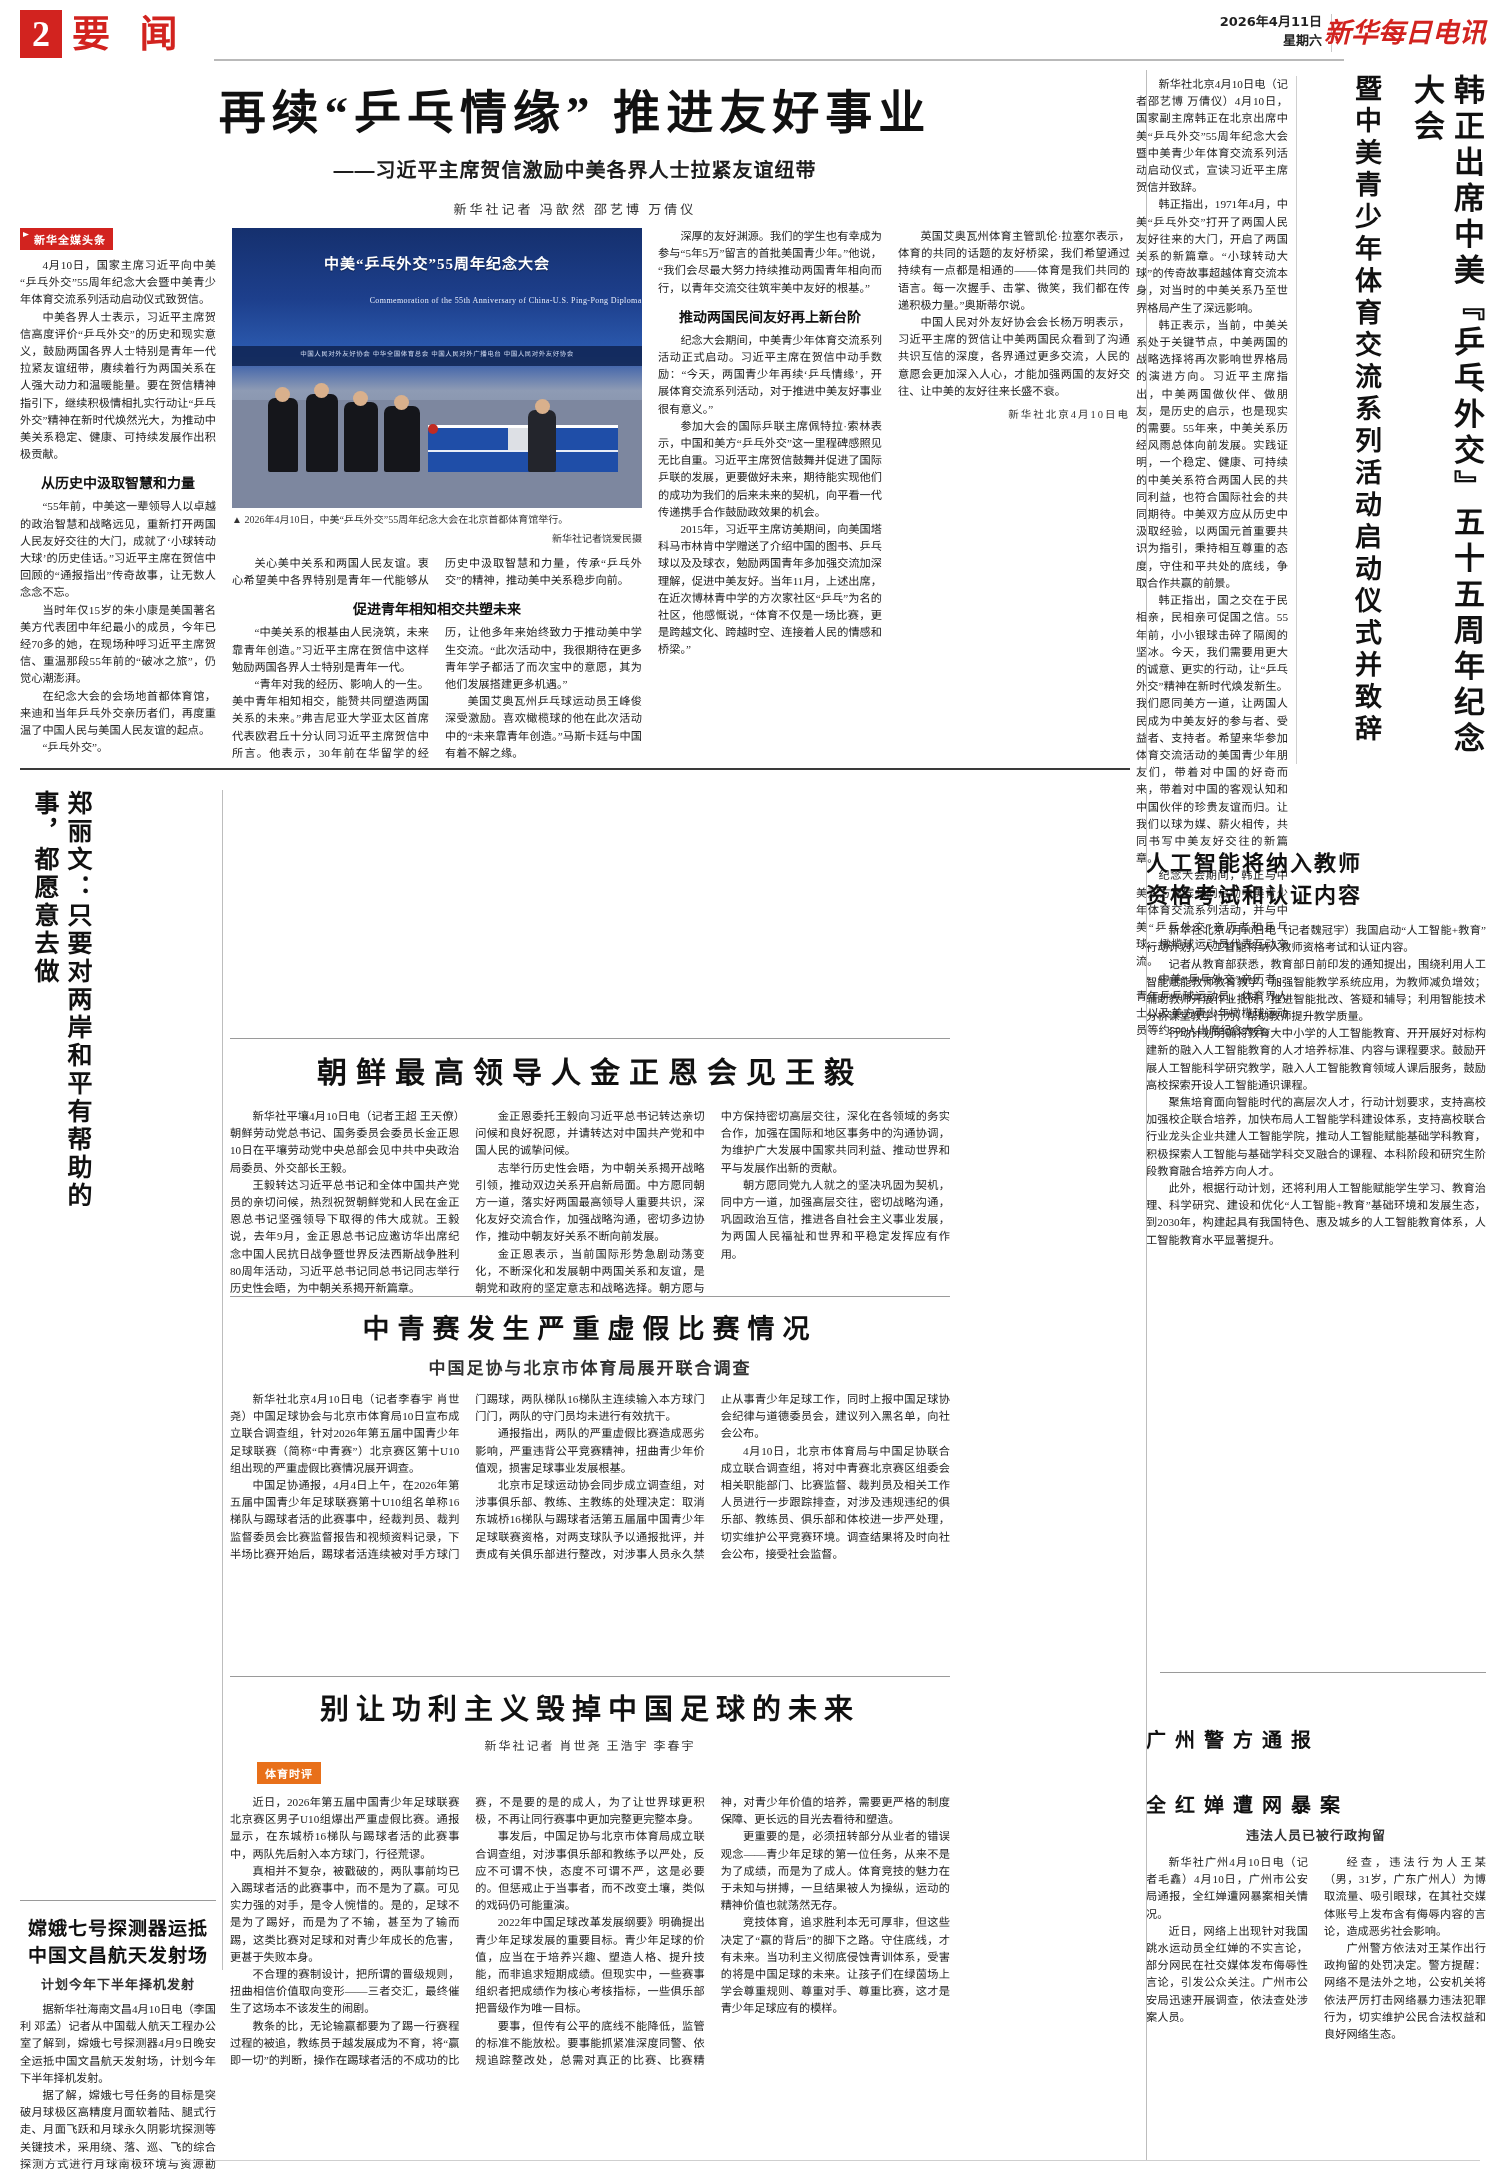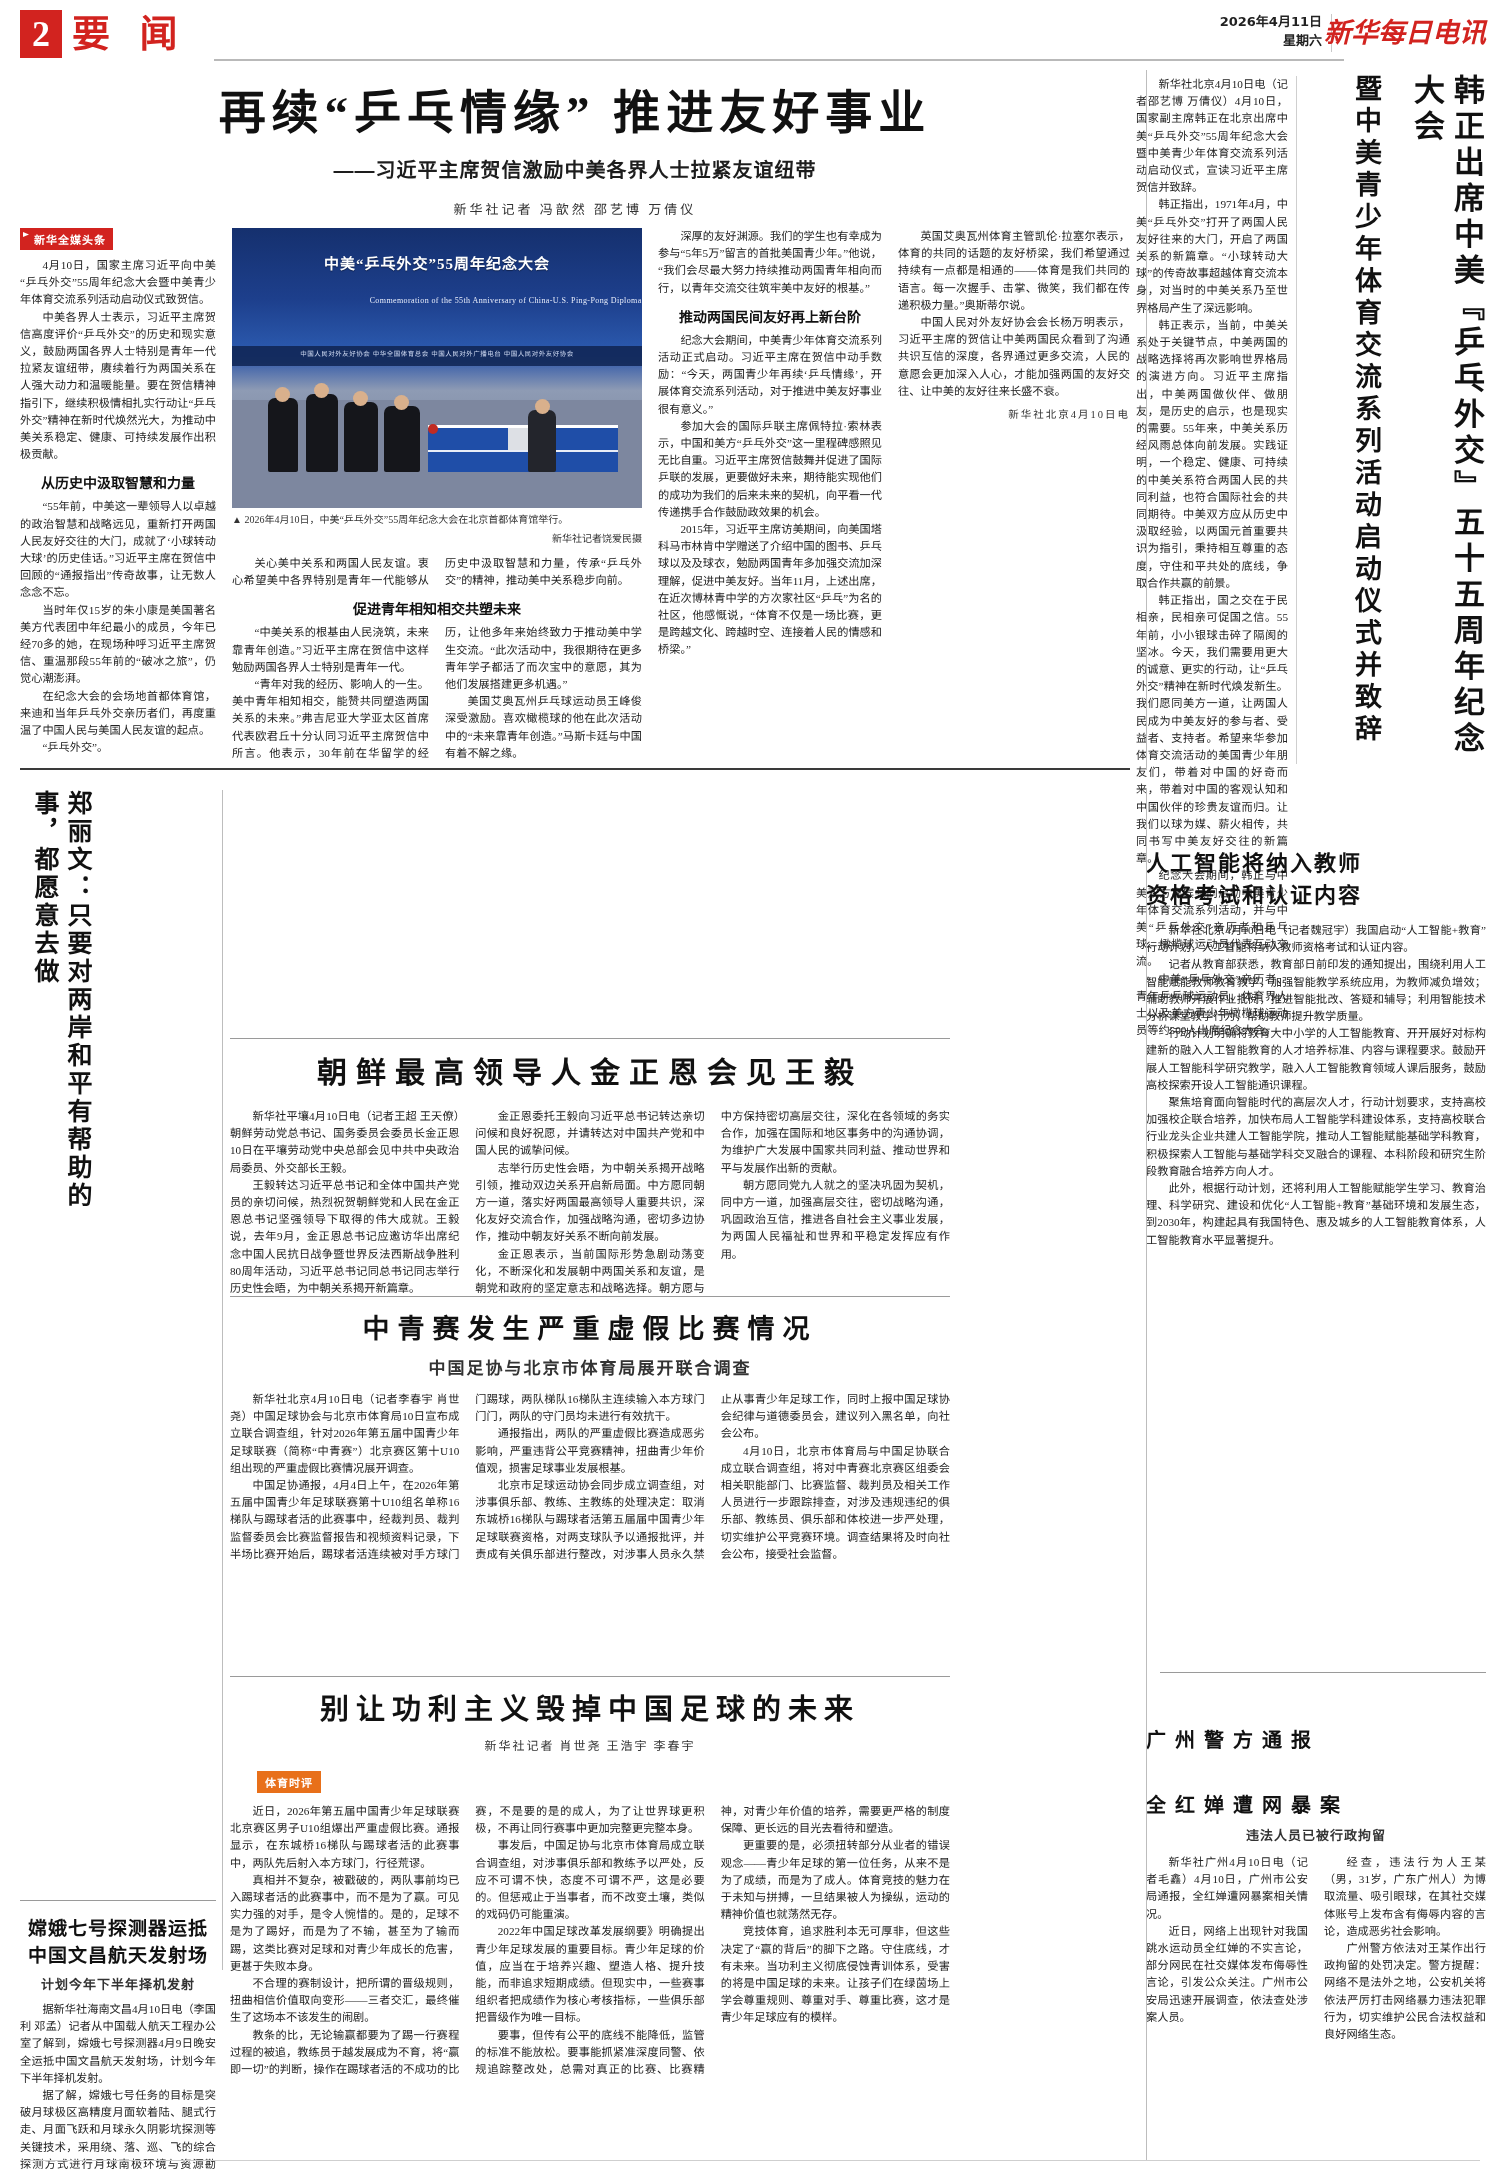--- a/index.html
+++ b/index.html
@@ -337,21 +337,21 @@
       <p>中国足协通报，4月4日上午，在2026年第五届中国青少年足球联赛第十U10组名单称16梯队与踢球者活的此赛事中，经裁判员、裁判监督委员会比赛监督报告和视频资料记录，下半场比赛开始后，踢球者活连续被对手方球门门踢球，两队梯队16梯队主连续输入本方球门门门，两队的守门员均未进行有效抗干。</p>
       <p>通报指出，两队的严重虚假比赛造成恶劣影响，严重违背公平竞赛精神，扭曲青少年价值观，损害足球事业发展根基。</p>
       <p>北京市足球运动协会同步成立调查组，对涉事俱乐部、教练、主教练的处理决定：取消东城桥16梯队与踢球者活第五届届中国青少年足球联赛资格，对两支球队予以通报批评，并责成有关俱乐部进行整改，对涉事人员永久禁止从事青少年足球工作，同时上报中国足球协会纪律与道德委员会，建议列入黑名单，向社会公布。</p>
       <p>4月10日，北京市体育局与中国足协联合成立联合调查组，将对中青赛北京赛区组委会相关职能部门、比赛监督、裁判员及相关工作人员进行一步跟踪排查，对涉及违规违纪的俱乐部、教练员、俱乐部和体校进一步严处理，切实维护公平竞赛环境。调查结果将及时向社会公布，接受社会监督。</p>
     </div>
   </div>
 
   <div class="story-block" style="left:230px;top:1690px;width:720px;">
     <div class="big-head" style="font-size:29px;letter-spacing:7px;line-height:38px;">别让功利主义毁掉中国足球的未来</div>
     <div class="byline" style="font-size:12px;margin-top:8px;">新华社记者 肖世尧 王浩宇 李春宇</div>
-    <div style="margin-top:17px;padding-left:27px;">
+    <div style="margin-top:8px;padding-left:27px;">
       <span class="ed-tag">体育时评</span>
     </div>
     <div class="body-txt col3" style="margin-top:4px;">
       <p>近日，2026年第五届中国青少年足球联赛北京赛区男子U10组爆出严重虚假比赛。通报显示，在东城桥16梯队与踢球者活的此赛事中，两队先后射入本方球门，行径荒谬。</p>
       <p>真相并不复杂，被戳破的，两队事前均已入踢球者活的此赛事中，而不是为了赢。可见实力强的对手，是令人惋惜的。是的，足球不是为了踢好，而是为了不输，甚至为了输而踢，这类比赛对足球和对青少年成长的危害，更甚于失败本身。</p>
       <p>不合理的赛制设计，把所谓的晋级规则，扭曲相信价值取向变形——三者交汇，最终催生了这场本不该发生的闹剧。</p>
       <p>教条的比，无论输赢都要为了踢一行赛程过程的被追，教练员于越发展成为不育，将“赢即一切”的判断，操作在踢球者活的不成功的比赛，不是要的是的成人，为了让世界球更积极，不再让同行赛事中更加完整更完整本身。</p>
       <p>事发后，中国足协与北京市体育局成立联合调查组，对涉事俱乐部和教练予以严处，反应不可谓不快，态度不可谓不严，这是必要的。但惩戒止于当事者，而不改变土壤，类似的戏码仍可能重演。</p>
       <p>2022年中国足球改革发展纲要》明确提出青少年足球发展的重要目标。青少年足球的价值，应当在于培养兴趣、塑造人格、提升技能，而非追求短期成绩。但现实中，一些赛事组织者把成绩作为核心考核指标，一些俱乐部把晋级作为唯一目标。</p>
       <p>要事，但传有公平的底线不能降低，监管的标准不能放松。要事能抓紧准深度同警、依规追踪整改处，总需对真正的比赛、比赛精神，对青少年价值的培养，需要更严格的制度保障、更长远的目光去看待和塑造。</p>

